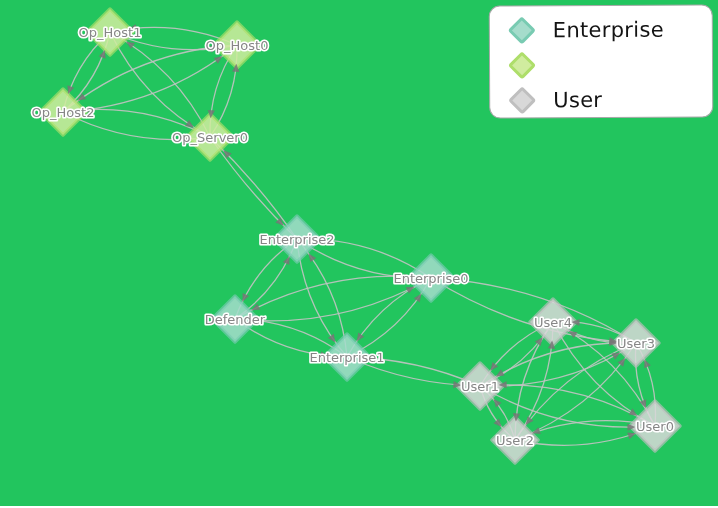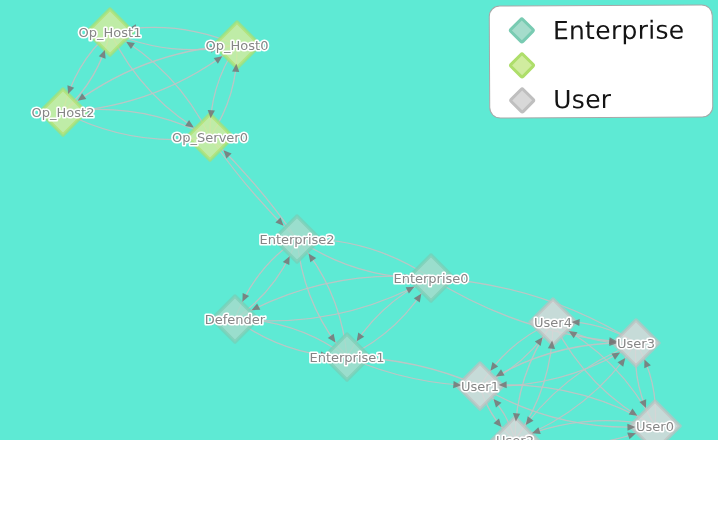--- a/index.html
+++ b/index.html
@@ -1,19 +1,19 @@
 <!DOCTYPE html>
 <html><head>
 <meta charset="utf-8">
 <style>
   html,body{margin:0;padding:0;background:#ffffff;}
   .figure{
     position:relative;
-    width:718px;height:440px;
-    background:#5eead4;
+    width:718px;height:506px;
+    background:#22c55e;
     overflow:hidden;
     font-family:"DejaVu Sans", sans-serif;
   }
   #graph-svg{position:absolute;left:0;top:0;}
   .node-label{
     font-family:"DejaVu Sans", sans-serif;
     font-size:13px;
     paint-order:stroke;
     stroke:#ffffff;
     stroke-width:3.2px;
@@ -41,21 +41,21 @@
     height:33px;
   }
   .legend-marker{
     width:14px;height:14px;
     border:3px solid;
     border-radius:3px;
     transform:rotate(45deg);
     flex:0 0 auto;
   }
   .legend-label{
-    font-size:25px;
+    font-size:21px;
     color:#141414;
     letter-spacing:0.3px;
     white-space:nowrap;
   }
 </style>
 </head>
 <body>
 
 <div class="figure">
 

